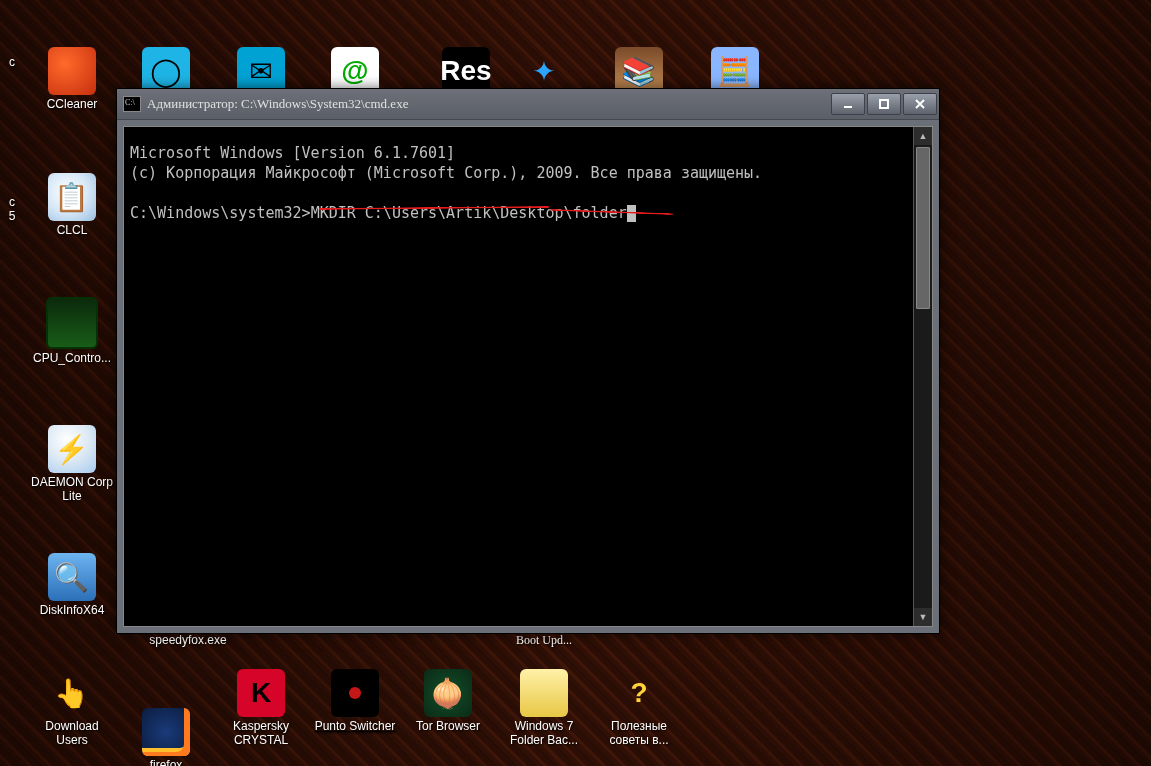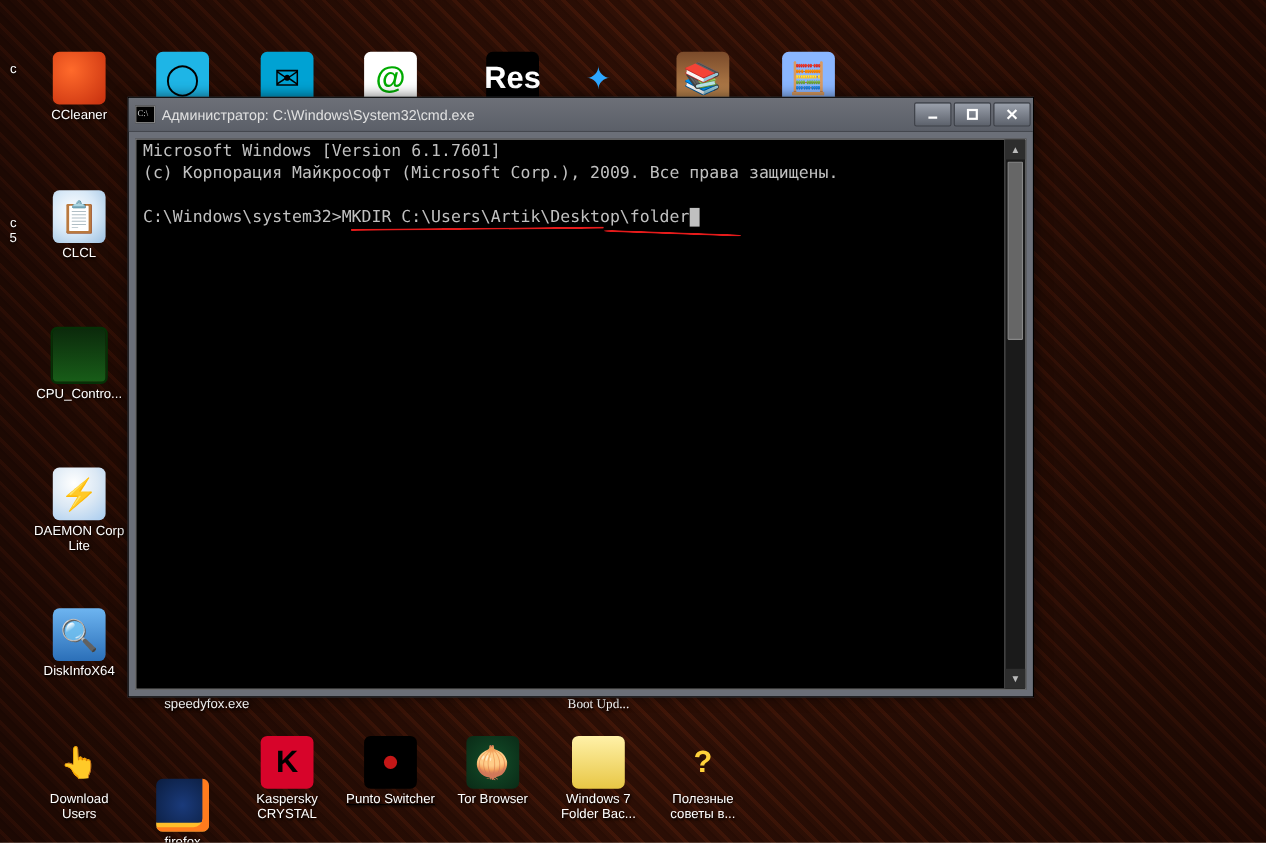--- a/index.html
+++ b/index.html
@@ -10,29 +10,29 @@
     background-blend-mode:overlay;
     position:relative;
   }
   
   .desktop{position:absolute;inset:0;}
   .di{position:absolute;width:84px;display:flex;flex-direction:column;align-items:center;cursor:pointer;}
   .di .ic{width:48px;height:48px;display:flex;align-items:center;justify-content:center;font-size:28px;border-radius:6px;}
   .di .lbl{color:#fff;font-size:12px;text-align:center;line-height:14px;margin-top:2px;text-shadow:1px 1px 2px #000;max-width:94px;word-wrap:break-word;}
   
   .win{position:absolute;left:116px;top:88px;width:822px;height:544px;border:1px solid #000;box-shadow:0 0 12px rgba(0,0,0,.6);background:#6b6f78;display:flex;flex-direction:column;}
-  .titlebar{height:30px;background:linear-gradient(#6d7078,#5b5f68);display:flex;align-items:center;padding:0 2px 0 6px;border-bottom:1px solid #44474e;}
+  .titlebar{height:30px;background:linear-gradient(#6d7078,#5b5f68);display:flex;align-items:center;padding:0 2px 0 6px;border-bottom:1px solid #44474e;font-family:Liberation Serif, serif;}
   .titlebar .app-ico{width:16px;height:14px;background:#000;border:1px solid #888;margin-right:6px;position:relative;}
   .titlebar .app-ico::after{content:"C:\\";color:#ccc;font:8px/10px Consolas;position:absolute;left:1px;top:1px;}
   .titlebar .ttl{color:#e0e0e0;font-size:13px;flex:1;white-space:nowrap;overflow:hidden;}
   .wbtns{display:flex;gap:2px;}
   .wbtn{width:32px;height:20px;background:linear-gradient(#9aa0ab,#5d626c);border:1px solid #3d4048;border-radius:2px;display:flex;align-items:center;justify-content:center;color:#fff;font-size:12px;cursor:pointer;}
   .wbtn svg{width:12px;height:12px;stroke:#fff;stroke-width:2;fill:none;}
   .client{flex:1;margin:6px;background:#000;border:1px solid #888;position:relative;display:flex;}
-  .term{flex:1;padding:0 6px;color:#c0c0c0;font:15px/20px Consolas,"Lucida Console",monospace;white-space:pre;overflow:hidden;position:relative;}
+  .term{flex:1;padding:16px 6px;color:#c0c0c0;font:15px/20px Consolas,"Lucida Console",monospace;white-space:pre;overflow:hidden;position:relative;}
   .term .cmdline{color:#c0c0c0;}
   .term .cursor{display:inline-block;width:9px;height:17px;background:#c0c0c0;vertical-align:text-bottom;animation:bl 1s step-end infinite;}
   @keyframes bl{50%{opacity:0;}}
   .underline{position:absolute;border-top:2.5px solid #e61b1b;border-radius:2px;}
   .sc{width:18px;background:#1a1a1a;border-left:1px solid #555;position:relative;}
   .sc .up,.sc .dn{position:absolute;left:0;right:0;height:18px;background:#2d2d2d;display:flex;align-items:center;justify-content:center;font-size:9px;color:#bbb;}
   .sc .up{top:0;} .sc .dn{bottom:0;}
   .sc .thumb{position:absolute;left:2px;right:2px;top:20px;height:160px;background:#666;border:1px solid #888;border-radius:1px;}
   
   .ccleaner{background:radial-gradient(circle at 35% 35%,#ff6a2b,#c62f0e);border-radius:12px;}

